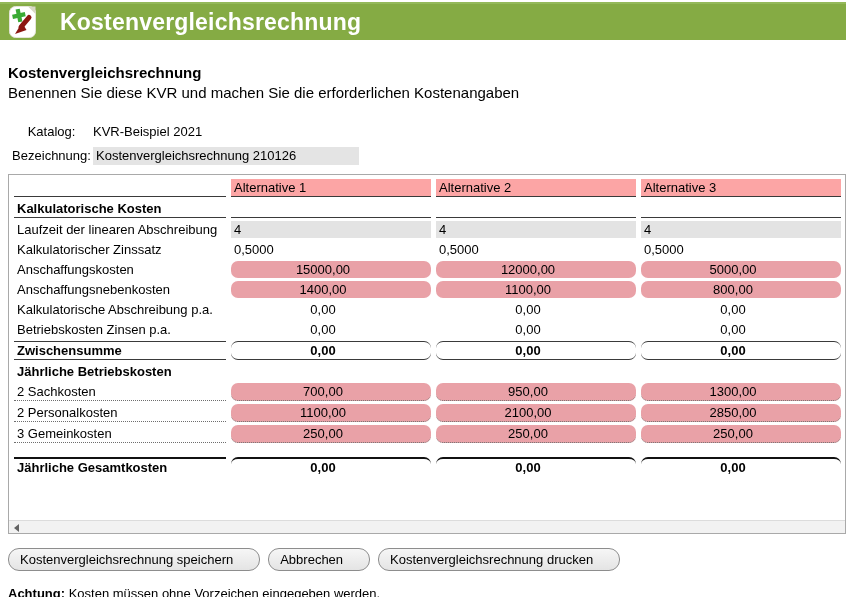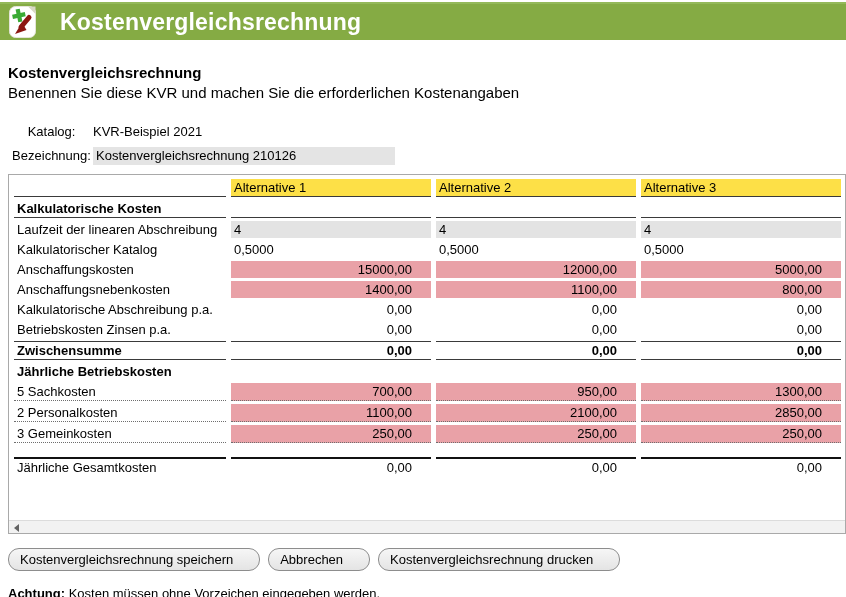--- a/index.html
+++ b/index.html
@@ -22,51 +22,51 @@
   .content { padding:0 8px; }
   .page-title { margin-top:24px; font-size:15px; font-weight:bold; }
   .page-sub { margin-top:3px; font-size:15px; }
 
   
   .form { margin-top:21px; }
   .form-row { display:flex; align-items:center; margin-bottom:5px; height:19px; }
   .form-row label { width:85px; padding-left:2px;text-align:center; }
   .form-row .plain-val { padding-left:0; }
   .form-row input {
-    width:302px; height:18px; background:#e4e4e4; border:none;
+    width:266px; height:18px; background:#e4e4e4; border:none;
     font-family:"Liberation Sans", sans-serif; font-size:13px; color:#000;
     padding:0 3px; outline:none;
   }
 
   
   .table-wrap {
     margin-top:9px; width:838px; height:360px;
     border:1px solid #a9a9a9; position:relative; overflow:hidden; background:#fff;
   }
   table.cost {
     border-collapse:separate; border-spacing:5px 3px;
     table-layout:fixed; width:837px; margin-top:1px;
   }
   th, td { height:16px; font-size:13px; font-weight:normal; vertical-align:middle;
            padding:1px 0 1px 3px; white-space:nowrap; overflow:hidden; }
   th.label-col, td.label { width:212px; }
   th.val-col, td.val { width:200px; }
   thead th { text-align:left; border-bottom:1px solid #3a3a3a; }
-  thead th.val-col { background:#fde047; }
+  thead th.val-col { background:#fca5a5; }
 
   tr.section td.label { font-weight:bold; }
   tr.underline td { border-bottom:1px solid #3a3a3a; }
   tr.field-gray td.val { background:#e3e3e3; }
   tr.field-gray td.val, tr.field-plain td.val { text-align:left; }
-  tr.num td.val { text-align:right; padding-right:19px; }
+  tr.num td.val { text-align:center; padding-right:19px;border-radius:7px; }
   tr.red td.val { background:#e9a1a7; }
   tr.green td.val { background:#a9eea6; }
   tr.dotted td { border-bottom:1px dotted #6e6e6e; }
   tr.subtotal td { border-top:1px solid #3a3a3a; border-bottom:1px solid #3a3a3a; font-weight:bold; }
-  tr.total td { border-top:2px solid #111; font-weight:normal; }
+  tr.total td { border-top:2px solid #111; font-weight:bold; }
   tr.spacer td { height:8px; padding:0; }
 
   
   .hscroll {
     position:absolute; left:0; right:0; bottom:0; height:13px;
     background:#f2f2f2; border-top:1px solid #dcdcdc;
   }
   .hscroll .arrow-left {
     position:absolute; left:5px; top:3px; width:0; height:0;
     border-top:4px solid transparent; border-bottom:4px solid transparent;
@@ -137,21 +137,21 @@
             <td class="val"></td>
             <td class="val"></td>
           </tr>
           <tr class="field-gray">
             <td class="label">Laufzeit der linearen Abschreibung</td>
             <td class="val">4</td>
             <td class="val">4</td>
             <td class="val">4</td>
           </tr>
           <tr class="field-plain">
-            <td class="label">Kalkulatorischer Katalog</td>
+            <td class="label">Kalkulatorischer Zinssatz</td>
             <td class="val">0,5000</td>
             <td class="val">0,5000</td>
             <td class="val">0,5000</td>
           </tr>
           <tr class="num red">
             <td class="label">Anschaffungskosten</td>
             <td class="val">15000,00</td>
             <td class="val">12000,00</td>
             <td class="val">5000,00</td>
           </tr>
@@ -179,21 +179,21 @@
             <td class="val">0,00</td>
             <td class="val">0,00</td>
           </tr>
           <tr class="section">
             <td class="label">Jährliche Betriebskosten</td>
             <td class="val"></td>
             <td class="val"></td>
             <td class="val"></td>
           </tr>
           <tr class="num red dotted">
-            <td class="label">5 Sachkosten</td>
+            <td class="label">2 Sachkosten</td>
             <td class="val">700,00</td>
             <td class="val">950,00</td>
             <td class="val">1300,00</td>
           </tr>
           <tr class="num red dotted">
             <td class="label">2 Personalkosten</td>
             <td class="val">1100,00</td>
             <td class="val">2100,00</td>
             <td class="val">2850,00</td>
           </tr>

